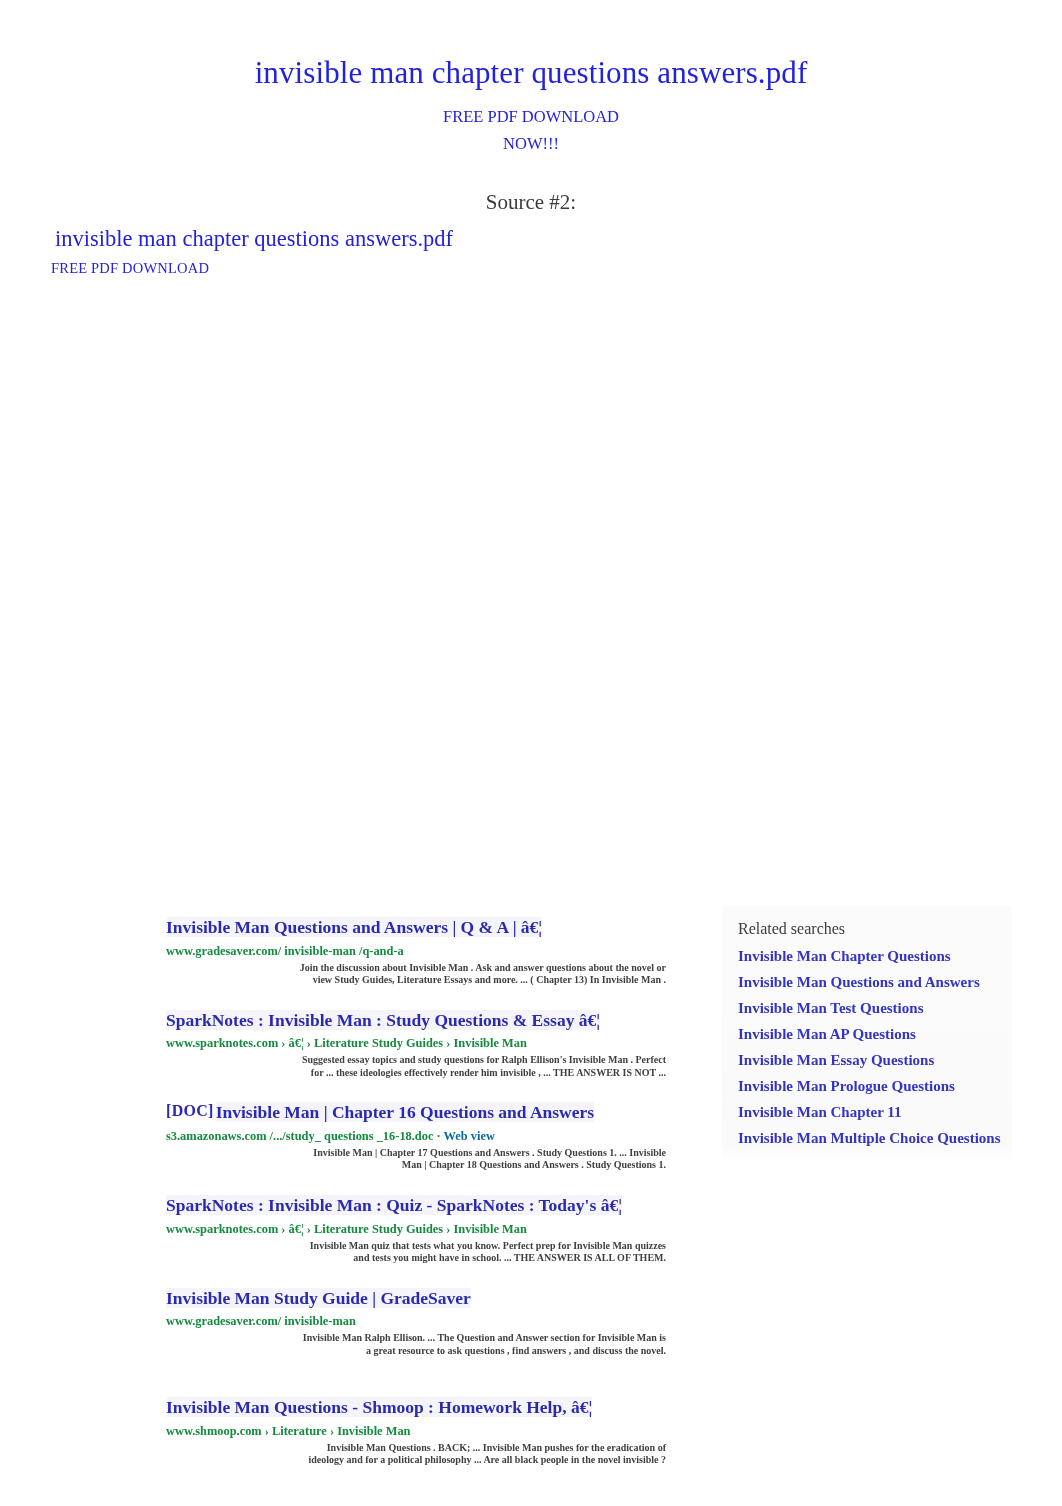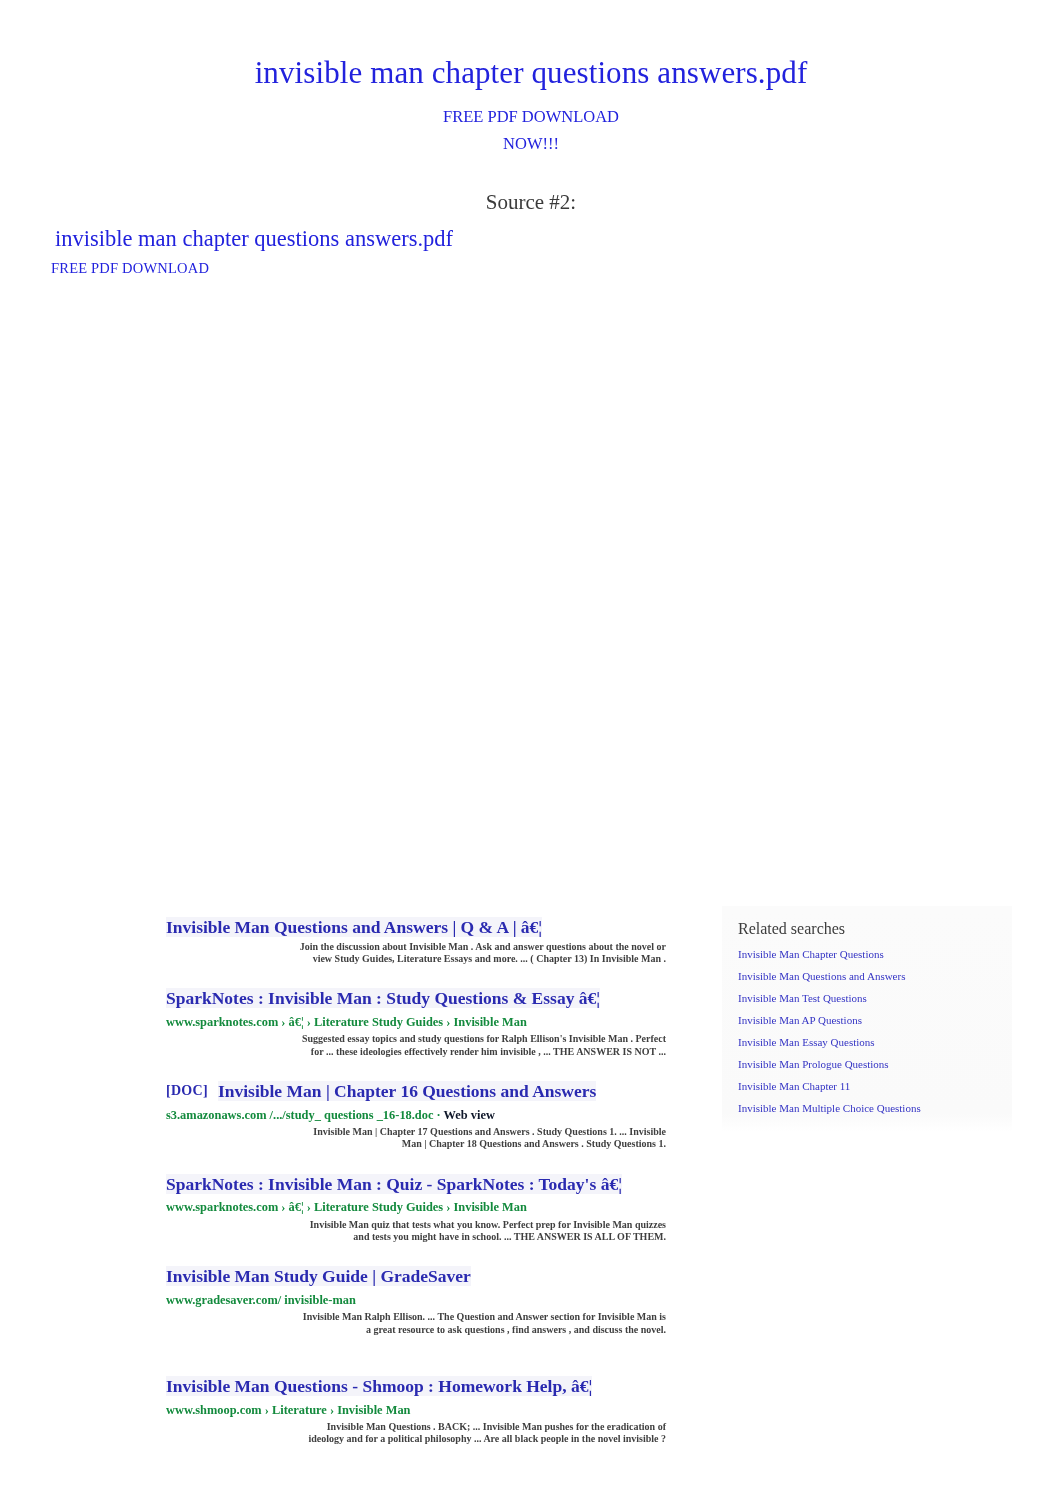--- a/index.html
+++ b/index.html
@@ -89,35 +89,35 @@
     font-size: 17.5px;
     line-height: 1.35;
     background: #f4f4fa;
     display: inline;
     white-space: nowrap;
     text-decoration: none;
     cursor: pointer;
   }
   .doc-tag {
     color: #2a2ab0;
-    font-size: 14px;
+    font-size: 16px;
     letter-spacing: 0.3px;
     vertical-align: 2px;
-    margin-right: 10px;
+    margin-right: 2px;
   }
   .r-url {
     color: #138a3d;
     font-size: 12.4px;
     line-height: 1.55;
     margin-top: 2px;
     white-space: nowrap;
     cursor: pointer;
   }
   .r-url .webview {
-    color: #0f172a;
+    color: #0369a1;
   }
   .r-snippet {
     color: #3f3f3f;
     font-size: 10px;
     line-height: 1.24;
     margin-top: 1px;
     white-space: pre-line;
     text-align: right;
   }
 
@@ -131,25 +131,26 @@
     box-sizing: border-box;
     background: linear-gradient(180deg, #fbfbfb 0%, #fafafa 92%, #ffffff 100%);
   }
   .related-heading {
     color: #3d3d3d;
     font-size: 16px;
     margin-bottom: 11px;
   }
   .related-item {
     color: #3434c4;
-    font-size: 11px;
+    font-size: 15px;
     line-height: 1.0;
     margin-bottom: 11px;
     white-space: nowrap;
     cursor: pointer;
+    font-weight: bold;
   }
   .related-item:last-child { margin-bottom: 0; }
 </style>
 </head>
 <body>
 
 <div class="pdf-header">
   <div class="doc-title">invisible man chapter questions answers.pdf</div>
   <div class="doc-sub">
     <div>FREE PDF DOWNLOAD</div>
@@ -159,20 +160,21 @@
 
 <div class="source-label">Source #2:</div>
 
 <div class="second-title">invisible man chapter questions answers.pdf</div>
 <div class="second-sub">FREE PDF DOWNLOAD</div>
 
 <div class="results">
 
   <div class="result">
     <div><span class="r-title">Invisible Man    Questions     and  Answers   | Q &amp; A | â€¦</span></div>
+    <div class="r-url"><span>www.gradesaver.com/    invisible-man   /q-and-a</span><span class="webview"></span></div>
     <div class="r-snippet">Join the discussion about     Invisible Man  . Ask and  answer   questions    about the novel or
 view Study Guides, Literature Essays and more. ... (       Chapter    13) In  Invisible Man  .</div>
   </div>
 
   <div class="result">
     <div><span class="r-title">SparkNotes   : Invisible Man  : Study  Questions    &amp; Essay â€¦</span></div>
     <div class="r-url"><span>www.sparknotes.com      › â€¦ › Literature Study Guides ›     Invisible Man</span><span class="webview"></span></div>
     <div class="r-snippet">Suggested essay topics and study        questions    for Ralph Ellison's  Invisible Man  . Perfect
 for ... these ideologies effectively render him      invisible  , ... THE  ANSWER  IS NOT ...</div>
   </div>

